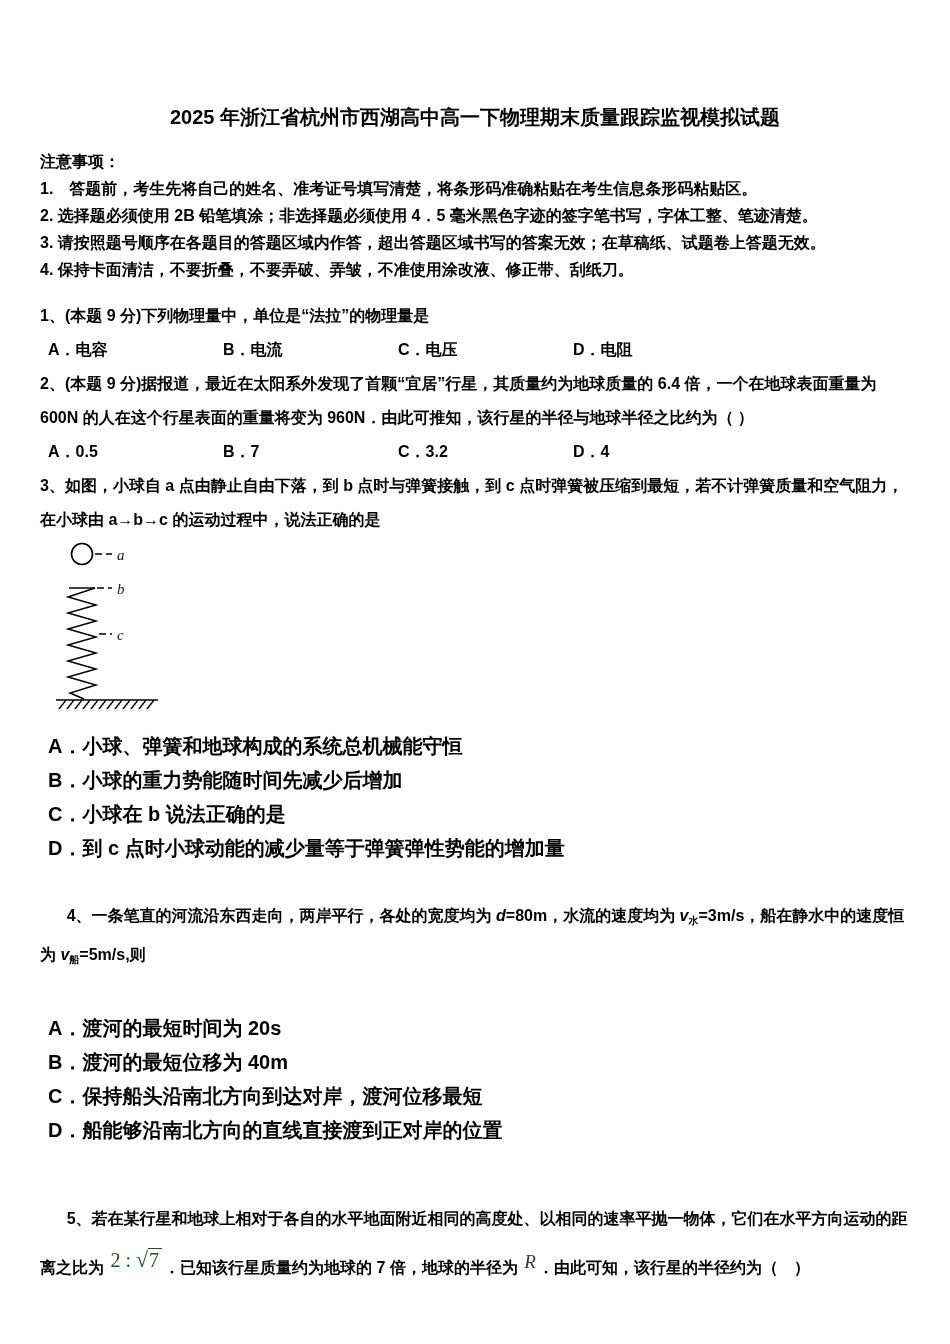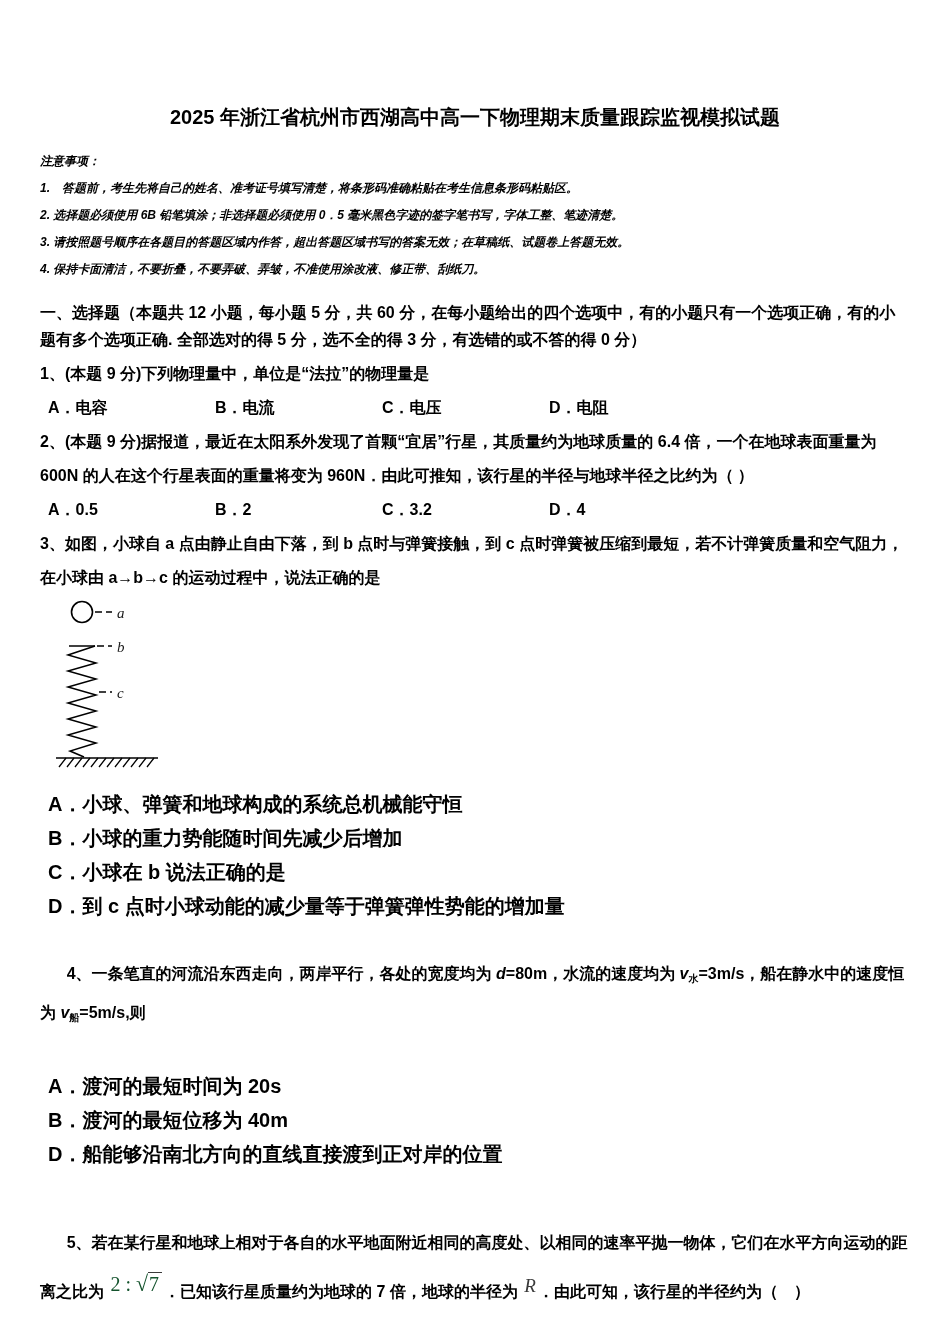--- a/index.html
+++ b/index.html
@@ -19,40 +19,40 @@
   .keep-ws { white-space: pre-wrap; }
   .title {
     font-size: 20px;
     line-height: 30px;
     text-align: center;
     margin: 0 0 16px 0;
   }
   .notice { margin: 0 0 16px 0; }
   .notice p {
     margin: 0;
-    font-size: 12px;
+    font-size: 16px;
     line-height: 27px;
-    font-style: italic;
   }
   .section-heading {
     margin: 0 0 4px 0;
     font-size: 16px;
     line-height: 27px;
   }
   .question { margin: 0; }
   .stem {
     margin: 0;
     font-size: 16px;
     line-height: 34px;
   }
   .opt-row {
     display: flex;
     padding-left: 8px;
     font-size: 16px;
     line-height: 34px;
+    gap: 8px;
   }
   .opt-row .opt { width: 167px; flex: 0 0 auto; }
   .opt-row .opt:last-child { width: auto; }
   .opt-block p {
     margin: 0;
     padding-left: 8px;
     font-size: 20px;
     line-height: 34px;
   }
   .var { font-style: italic; }
@@ -99,42 +99,41 @@
 </head>
 <body>
 
 <div class="page">
 
   <h1 class="title">2025 年浙江省杭州市西湖高中高一下物理期末质量跟踪监视模拟试题</h1>
 
   <div class="notice">
     <p class="keep-ws">注意事项：</p>
     <p class="keep-ws">1.　答题前，考生先将自己的姓名、准考证号填写清楚，将条形码准确粘贴在考生信息条形码粘贴区。</p>
-    <p class="keep-ws">2. 选择题必须使用 6B 铅笔填涂；非选择题必须使用 0．5 毫米黑色字迹的签字笔书写，字体工整、笔迹清楚。</p>
+    <p class="keep-ws">2. 选择题必须使用 2B 铅笔填涂；非选择题必须使用 4．5 毫米黑色字迹的签字笔书写，字体工整、笔迹清楚。</p>
     <p class="keep-ws">3. 请按照题号顺序在各题目的答题区域内作答，超出答题区域书写的答案无效；在草稿纸、试题卷上答题无效。</p>
     <p class="keep-ws">4. 保持卡面清洁，不要折叠，不要弄破、弄皱，不准使用涂改液、修正带、刮纸刀。</p>
   </div>
 
-  <p class="section-heading keep-ws">一、选择题（本题共 12 小题，每小题 5 分，共 60 分，在每小题给出的四个选项中，有的小题只有一个选项正确，有的小题有多个选项正确. 全部选对的得 5 分，选不全的得 3 分，有选错的或不答的得 0 分）</p>
 
   <div class="question">
     <p class="stem keep-ws">1、(本题 9 分)下列物理量中，单位是“法拉”的物理量是</p>
     <div class="opt-row">
       <span class="opt">A．电容</span>
       <span class="opt">B．电流</span>
       <span class="opt">C．电压</span>
       <span class="opt">D．电阻</span>
     </div>
   </div>
 
   <div class="question">
     <p class="stem keep-ws">2、(本题 9 分)据报道，最近在太阳系外发现了首颗“宜居”行星，其质量约为地球质量的 6.4 倍，一个在地球表面重量为 600N 的人在这个行星表面的重量将变为 960N．由此可推知，该行星的半径与地球半径之比约为（ ）</p>
     <div class="opt-row">
       <span class="opt">A．0.5</span>
-      <span class="opt">B．2</span>
+      <span class="opt">B．7</span>
       <span class="opt">C．3.2</span>
       <span class="opt">D．4</span>
     </div>
   </div>
 
   <div class="question">
     <p class="stem keep-ws">3、如图，小球自 a 点由静止自由下落，到 b 点时与弹簧接触，到 c 点时弹簧被压缩到最短，若不计弹簧质量和空气阻力，在小球由 a→b→c 的运动过程中，说法正确的是</p>
 
     <div class="figure-wrap">
       <svg width="140" height="178" viewBox="0 0 140 178">
@@ -164,20 +163,21 @@
     </div>
   </div>
 
   <div class="question">
     <p class="stem keep-ws">
       <span>4、一条笔直的河流沿东西走向，两岸平行，各处的宽度均为 </span><span class="var">d</span><span>=80m，水流的速度均为 </span><span class="var">v</span><span class="sub">水</span><span>=3m/s，船在静水中的速度恒为 </span><span class="var">v</span><span class="sub">船</span><span>=5m/s,则</span>
     </p>
     <div class="opt-block">
       <p class="keep-ws">A．渡河的最短时间为 20s</p>
       <p class="keep-ws">B．渡河的最短位移为 40m</p>
+      <p class="keep-ws">C．保持船头沿南北方向到达对岸，渡河位移最短</p>
       <p class="keep-ws">D．船能够沿南北方向的直线直接渡到正对岸的位置</p>
     </div>
   </div>
 
   <div class="question">
     <p class="stem q5-stem keep-ws">
       <span>5、若在某行星和地球上相对于各自的水平地面附近相同的高度处、以相同的速率平抛一物体，它们在水平方向运动的距离之比为 </span><span class="math"><span>2 : </span><span class="rsign">√</span><span class="radicand">7</span></span><span>．已知该行星质量约为地球的 7 倍，地球的半径为 </span><span class="var-serif">R</span><span>．由此可知，该行星的半径约为（　）</span>
     </p>
   </div>
 

